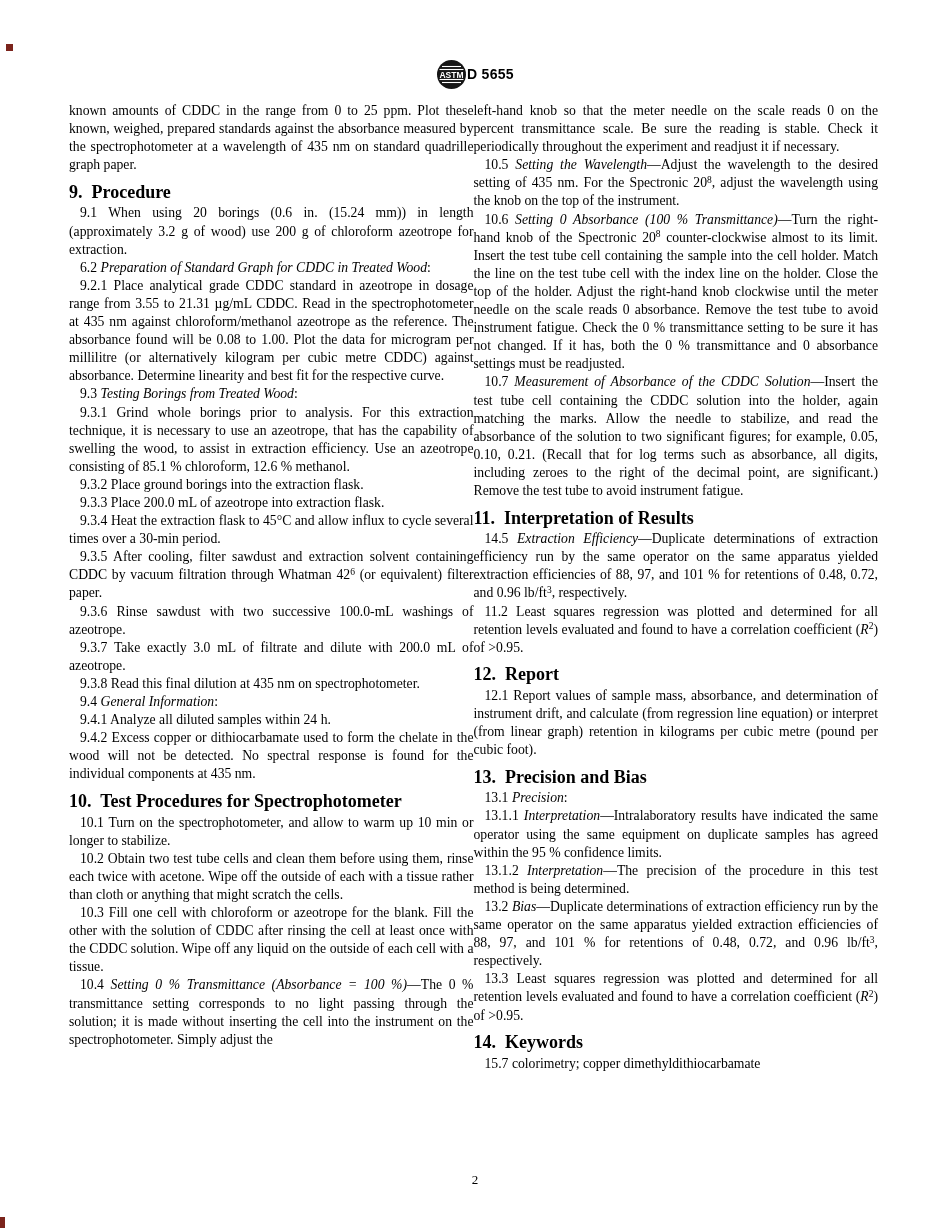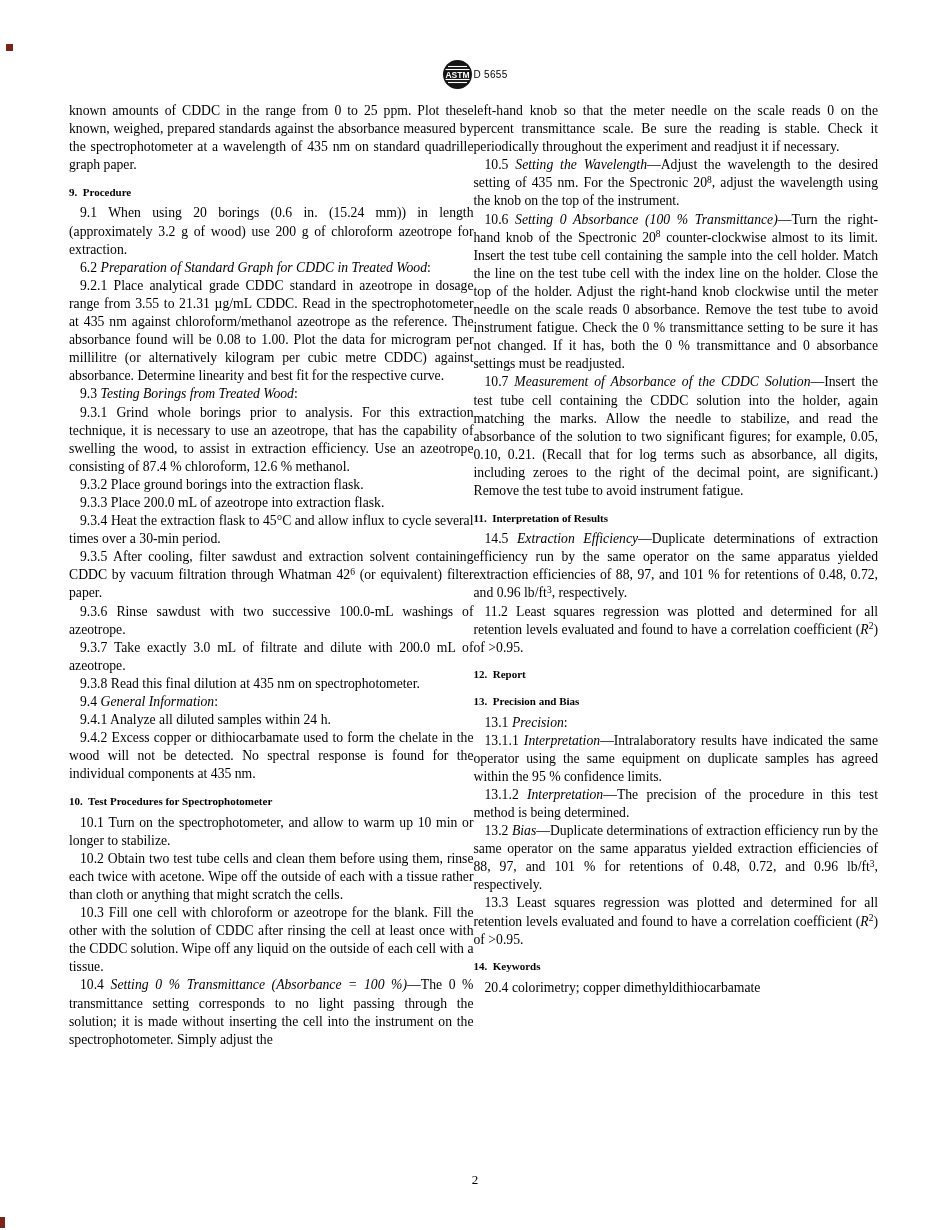--- a/index.html
+++ b/index.html
@@ -23,40 +23,40 @@
   .doc-header {
     padding-top: 56px;
     display: flex;
     align-items: center;
     justify-content: center;
     height: 92px;
   }
   .logo { display: inline-flex; }
   .doc-number {
     font-family: "Liberation Sans", sans-serif;
-    font-weight: normal;
-    font-size: 10px;
+    font-weight: bold;
+    font-size: 14px;
     letter-spacing: 0.3px;
   }
 
   .content {
     display: flex;
     padding: 10px 72px 0 69px;
   }
   .col {
     flex: 1 1 0;
     min-width: 0;
     font-size: 13.7px;
     line-height: 18.1px;
     text-align: justify;
   }
   .para { margin: 0; text-indent: 11px; }
   .para.noindent { text-indent: 0; }
   .heading {
-    font-size: 11px;
+    font-size: 18px;
     font-weight: bold;
     margin: 8.5px 0 3.5px 0;
     text-align: left;
     text-indent: 0;
     white-space: pre-wrap;
   }
   .it { font-style: italic; }
   sup {
     font-size: 9.5px;
     line-height: 0;
@@ -97,21 +97,21 @@
   </header>
 
   <main class="content">
     <div class="col">
         <p class="para noindent"><span>known amounts of CDDC in the range from 0 to 25 ppm. Plot these known, weighed, prepared standards against the absorbance measured by the spectrophotometer at a wavelength of 435 nm on standard quadrille graph paper.</span></p>
         <h2 class="heading"><span>9.  Procedure</span></h2>
         <p class="para"><span>9.1  When using 20 borings (0.6 in. (15.24 mm)) in length (approximately 3.2 g of wood) use 200 g of chloroform azeotrope for extraction.</span></p>
         <p class="para"><span>6.2  </span><span class="it">Preparation of Standard Graph for CDDC in Treated Wood</span><span>:</span></p>
         <p class="para"><span>9.2.1  Place analytical grade CDDC standard in azeotrope in dosage range from 3.55 to 21.31 µg/mL CDDC. Read in the spectrophotometer at 435 nm against chloroform/methanol azeotrope as the reference. The absorbance found will be 0.08 to 1.00. Plot the data for microgram per millilitre (or alternatively kilogram per cubic metre CDDC) against absorbance. Determine linearity and best fit for the respective curve.</span></p>
         <p class="para"><span>9.3  </span><span class="it">Testing Borings from Treated Wood</span><span>:</span></p>
-        <p class="para"><span>9.3.1  Grind whole borings prior to analysis. For this extraction technique, it is necessary to use an azeotrope, that has the capability of swelling the wood, to assist in extraction efficiency. Use an azeotrope consisting of 87.4 % chloroform, 12.6 % methanol.</span></p>
+        <p class="para"><span>9.3.1  Grind whole borings prior to analysis. For this extraction technique, it is necessary to use an azeotrope, that has the capability of swelling the wood, to assist in extraction efficiency. Use an azeotrope consisting of 85.1 % chloroform, 12.6 % methanol.</span></p>
         <p class="para"><span>9.3.2  Place ground borings into the extraction flask.</span></p>
         <p class="para"><span>9.3.3  Place 200.0 mL of azeotrope into extraction flask.</span></p>
         <p class="para"><span>9.3.4  Heat the extraction flask to 45°C and allow influx to cycle several times over a 30-min period.</span></p>
         <p class="para"><span>9.3.5  After cooling, filter sawdust and extraction solvent containing CDDC by vacuum filtration through Whatman 42</span><sup>6</sup><span> (or equivalent) filter paper.</span></p>
         <p class="para"><span>9.3.6  Rinse sawdust with two successive 100.0-mL washings of azeotrope.</span></p>
         <p class="para"><span>9.3.7  Take exactly 3.0 mL of filtrate and dilute with 200.0 mL of azeotrope.</span></p>
         <p class="para"><span>9.3.8  Read this final dilution at 435 nm on spectrophotometer.</span></p>
         <p class="para"><span>9.4  </span><span class="it">General Information</span><span>:</span></p>
         <p class="para"><span>9.4.1  Analyze all diluted samples within 24 h.</span></p>
         <p class="para"><span>9.4.2  Excess copper or dithiocarbamate used to form the chelate in the wood will not be detected. No spectral response is found for the individual components at 435 nm.</span></p>
@@ -123,28 +123,29 @@
       </div>
     <div class="col">
         <p class="para noindent"><span>left-hand knob so that the meter needle on the scale reads 0 on the percent transmittance scale. Be sure the reading is stable. Check it periodically throughout the experiment and readjust it if necessary.</span></p>
         <p class="para"><span>10.5  </span><span class="it">Setting the Wavelength</span><span>—Adjust the wavelength to the desired setting of 435 nm. For the Spectronic 20</span><sup>8</sup><span>, adjust the wavelength using the knob on the top of the instrument.</span></p>
         <p class="para"><span>10.6  </span><span class="it">Setting 0 Absorbance (100 % Transmittance)</span><span>—Turn the right-hand knob of the Spectronic 20</span><sup>8</sup><span> counter-clockwise almost to its limit. Insert the test tube cell containing the sample into the cell holder. Match the line on the test tube cell with the index line on the holder. Close the top of the holder. Adjust the right-hand knob clockwise until the meter needle on the scale reads 0 absorbance. Remove the test tube to avoid instrument fatigue. Check the 0 % transmittance setting to be sure it has not changed. If it has, both the 0 % transmittance and 0 absorbance settings must be readjusted.</span></p>
         <p class="para"><span>10.7  </span><span class="it">Measurement of Absorbance of the CDDC Solution</span><span>—Insert the test tube cell containing the CDDC solution into the holder, again matching the marks. Allow the needle to stabilize, and read the absorbance of the solution to two significant figures; for example, 0.05, 0.10, 0.21. (Recall that for log terms such as absorbance, all digits, including zeroes to the right of the decimal point, are significant.) Remove the test tube to avoid instrument fatigue.</span></p>
         <h2 class="heading"><span>11.  Interpretation of Results</span></h2>
         <p class="para"><span>14.5  </span><span class="it">Extraction Efficiency</span><span>—Duplicate determinations of extraction efficiency run by the same operator on the same apparatus yielded extraction efficiencies of 88, 97, and 101 % for retentions of 0.48, 0.72, and 0.96 lb/ft</span><sup>3</sup><span>, respectively.</span></p>
         <p class="para"><span>11.2  Least squares regression was plotted and determined for all retention levels evaluated and found to have a correlation coefficient (</span><span class="it">R</span><sup>2</sup><span>) of &gt;0.95.</span></p>
         <h2 class="heading"><span>12.  Report</span></h2>
+        <p class="para"><span>12.1  Report values of sample mass, absorbance, and determination of instrument drift, and calculate (from regression line equation) or interpret (from linear graph) retention in kilograms per cubic metre (pound per cubic foot).</span></p>
         <h2 class="heading"><span>13.  Precision and Bias</span></h2>
         <p class="para"><span>13.1  </span><span class="it">Precision</span><span>:</span></p>
         <p class="para"><span>13.1.1  </span><span class="it">Interpretation</span><span>—Intralaboratory results have indicated the same operator using the same equipment on duplicate samples has agreed within the 95 % confidence limits.</span></p>
         <p class="para"><span>13.1.2  </span><span class="it">Interpretation</span><span>—The precision of the procedure in this test method is being determined.</span></p>
         <p class="para"><span>13.2  </span><span class="it">Bias</span><span>—Duplicate determinations of extraction efficiency run by the same operator on the same apparatus yielded extraction efficiencies of 88, 97, and 101 % for retentions of 0.48, 0.72, and 0.96 lb/ft</span><sup>3</sup><span>, respectively.</span></p>
         <p class="para"><span>13.3  Least squares regression was plotted and determined for all retention levels evaluated and found to have a correlation coefficient (</span><span class="it">R</span><sup>2</sup><span>) of &gt;0.95.</span></p>
         <h2 class="heading"><span>14.  Keywords</span></h2>
-        <p class="para"><span>20.4  colorimetry; copper dimethyldithiocarbamate</span></p>
+        <p class="para"><span>15.7  colorimetry; copper dimethyldithiocarbamate</span></p>
       </div>
   </main>
 
   <footer class="doc-footer">
     <span>2</span>
   </footer>
 
 </div>
 
 </body></html>

